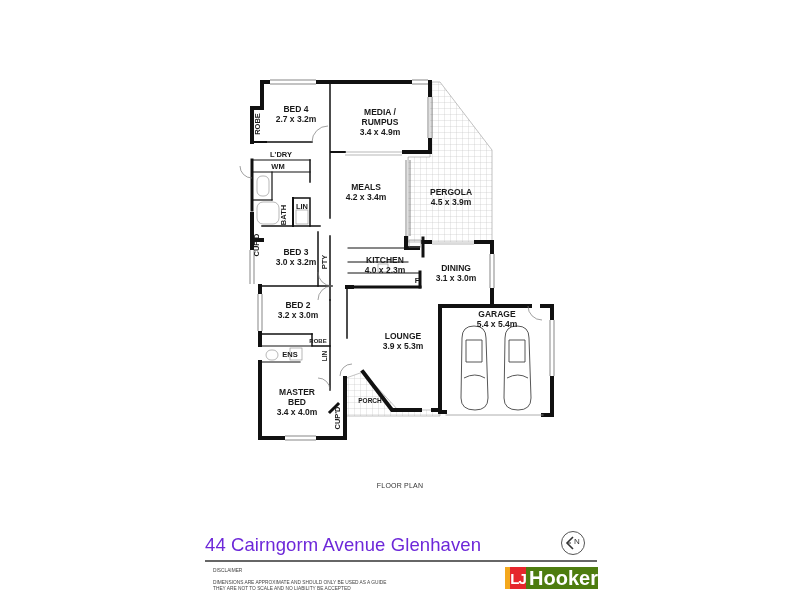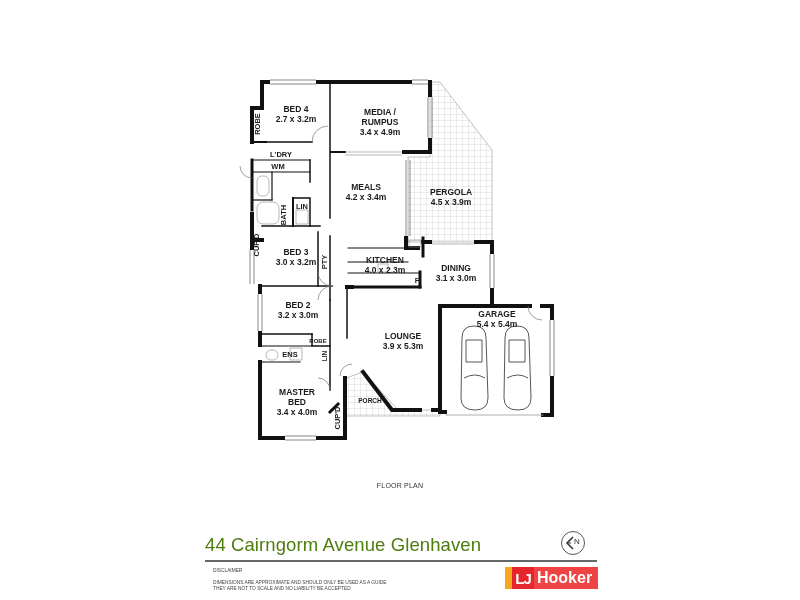--- a/index.html
+++ b/index.html
@@ -2,31 +2,31 @@
 <html><head>
 <meta charset="utf-8">
 <style>
   html, body { margin: 0; padding: 0; background: #ffffff; }
   body { width: 800px; height: 600px; position: relative; overflow: hidden; font-family: "Liberation Sans", sans-serif; }
   #plan { position: absolute; left: 0; top: 0; }
   .room-label { font-family: "Liberation Sans", sans-serif; font-size: 8.5px; font-weight: bold; fill: #1a1a1a; text-anchor: middle; }
   .room-dim { font-family: "Liberation Sans", sans-serif; font-size: 8.5px; font-weight: bold; fill: #1a1a1a; text-anchor: middle; }
   .small-label { font-family: "Liberation Sans", sans-serif; font-size: 7.5px; font-weight: bold; fill: #1a1a1a; text-anchor: middle; }
   .caption { position: absolute; left: 0; width: 800px; top: 482px; text-align: center; font-size: 7px; color: #333; letter-spacing: 0.2px; }
-  .title { position: absolute; left: 205px; top: 534px; font-size: 18.5px; color: #4d7c0f; font-family: "Liberation Sans", sans-serif; letter-spacing: 0.1px; }
+  .title { position: absolute; left: 205px; top: 534px; font-size: 18.5px; color: #6d28d9; font-family: "Liberation Sans", sans-serif; letter-spacing: 0.1px; }
   .rule { position: absolute; left: 205px; top: 560px; width: 392px; height: 1.5px; background: #666; }
   .disclaimer-head { position: absolute; left: 213px; top: 568px; font-size: 4.8px; color: #444; }
   .disclaimer-line { position: absolute; left: 213px; font-size: 4.8px; color: #444; }
   .disclaimer-line.l1 { top: 580px; }
   .disclaimer-line.l2 { top: 586px; }
   .compass { position: absolute; left: 561px; top: 531px; width: 22px; height: 22px; border: 1px solid #555; border-radius: 50%; }
   .logo { position: absolute; left: 505px; top: 567px; height: 22px; width: 93px; display: flex; text-align: center; }
   .logo .ybar { width: 7px; background: #f4a81d; }
   .logo .red { width: 22px; background: #e5262c; color: #fff; font-weight: bold; font-size: 15px; display: flex; align-items: center; justify-content: center; letter-spacing: -1px; }
-  .logo .dark { flex: 1; background: #ef4444; color: #fff; font-weight: bold; font-size: 16px; display: flex; align-items: center; padding-left: 3px; }
+  .logo .dark { flex: 1; background: #4d7c0f; color: #fff; font-weight: bold; font-size: 20px; display: flex; align-items: center; padding-left: 3px; }
 </style>
 </head>
 <body>
 
 <svg id="plan" width="800" height="480" viewBox="0 0 800 480" xmlns="http://www.w3.org/2000/svg">
   <defs>
     <pattern id="tile" width="6" height="6" patternUnits="userSpaceOnUse">
       <rect width="6" height="6" fill="#ffffff"></rect>
       <path d="M6 0 L0 0 0 6" fill="none" stroke="#bdbdbd" stroke-width="0.6"></path>
     </pattern>

